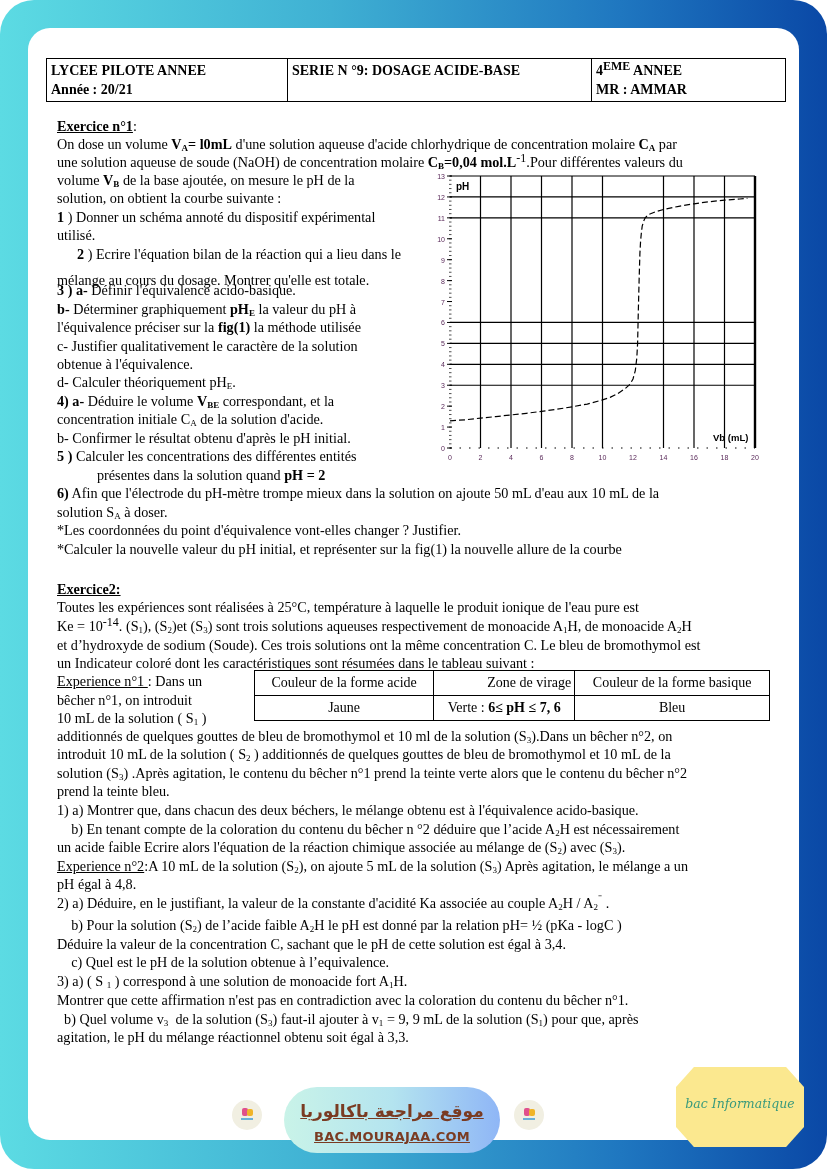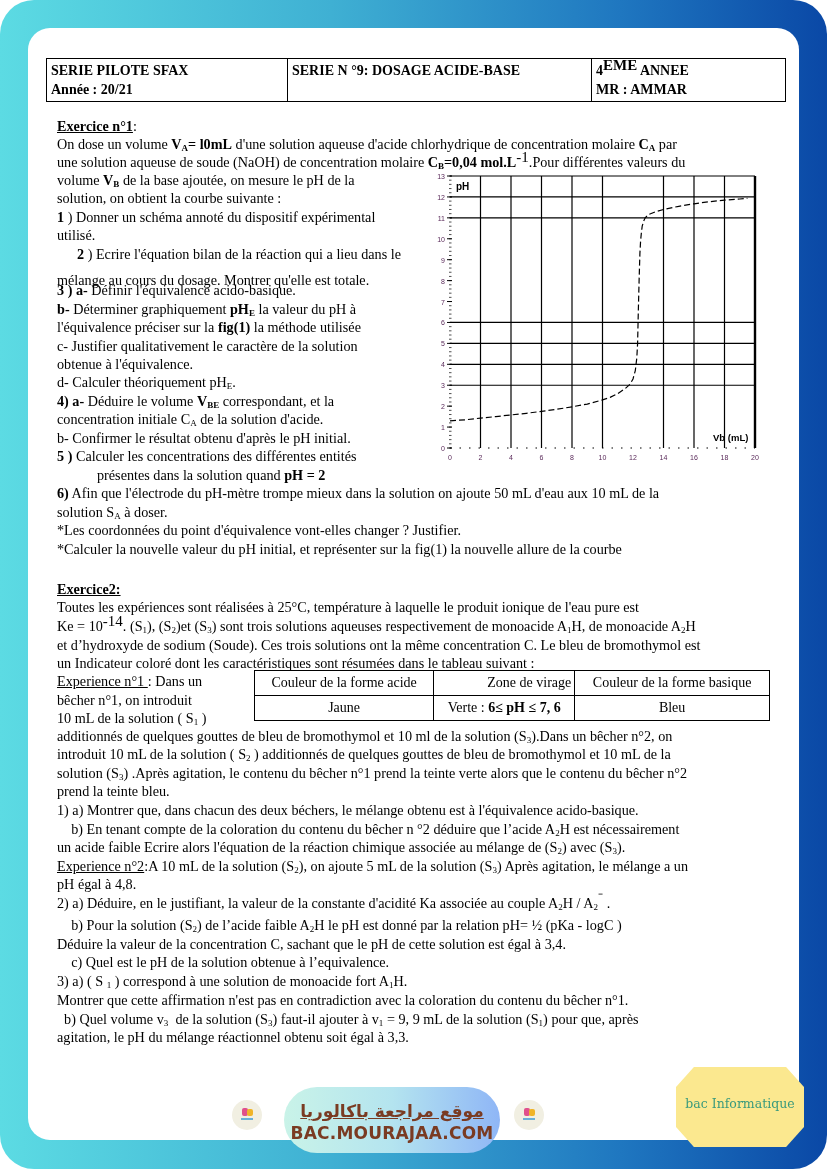--- a/index.html
+++ b/index.html
@@ -22,21 +22,21 @@
 
   
   .hdr {
     position: absolute; left: 46px; top: 58px; width: 740px;
     border-collapse: collapse; font-family: "Liberation Serif", serif;
     font-weight: bold; font-size: 14px;
   }
   .hdr td { border: 1px solid #000; vertical-align: top; padding: 2px 4px; line-height: 19px; }
   .hdr td.c1 { width: 232px; }
   .hdr td.c2 { width: 295px; }
-  sup { font-size: 15px; vertical-align: 5px; line-height: 0; }
+  sup { font-size: 12px; vertical-align: 5px; line-height: 0; }
   sub { font-size: 9px; vertical-align: -2px; line-height: 0; }
 
   .txt { position: absolute; font-size: 14.2px; line-height: 18.4px; white-space: nowrap; }
   .u { text-decoration: underline; }
   .title { font-weight: bold; text-decoration: underline; }
 
   
   #chart { position: absolute; left: 428px; top: 166px; width: 345px; height: 300px; }
   #chart text { font-family: "Liberation Sans", sans-serif; }
 
@@ -49,51 +49,51 @@
   .ind td.zr { text-align: right; }
 
   
   .banner {
     position: absolute; left: 284px; top: 1087px; width: 216px; height: 66px;
     border-radius: 33px;
     background: linear-gradient(90deg, #c9f3e8 0%, #b4e4ef 50%, #8fb6f6 100%);
     text-align: center; color: #7a3b22; font-family: "DejaVu Sans", sans-serif; font-weight: bold;
   }
   .banner .ar { display: block; font-size: 17px; margin-top: 14px; text-decoration: underline; }
-  .banner .en { display: block; font-size: 17px; margin-top: 2px; letter-spacing: 0.2px; }
+  .banner .en { display: block; font-size: 13px; margin-top: 8px; text-decoration: underline; letter-spacing: 0.2px; }
   .logo-circle {
     position: absolute; width: 30px; height: 30px; border-radius: 50%;
     background: #f1efe2; top: 1100px;
   }
   .logo-circle .dot1 { position: absolute; left: 10px; top: 8px; width: 6px; height: 8px; background: #e0508c; border-radius: 2px; }
   .logo-circle .dot2 { position: absolute; left: 15px; top: 9px; width: 6px; height: 7px; background: #f0b428; border-radius: 2px; }
   .logo-circle .dot3 { position: absolute; left: 9px; top: 18px; width: 12px; height: 2px; background: #6ab0d8; }
   .bi-badge {
     position: absolute; left: 676px; top: 1067px; width: 128px; height: 80px;
     background: #fbe88f;
     clip-path: polygon(14% 0, 86% 0, 100% 25%, 100% 75%, 86% 100%, 14% 100%, 0 75%, 0 25%);
   }
   .bi-badge span {
     position: absolute; left: 0; right: 0; top: 29px; text-align: center;
-    font-family: "DejaVu Serif", serif; font-size: 12.5px; color: #3a9a7c;
+    font-family: "DejaVu Serif", serif; font-style: italic; font-size: 12.5px; color: #3a9a7c;
   }
 </style>
 </head>
 <body>
 
 <div class="frame-bg"></div>
 <div class="frame-inner"></div>
 
 <div class="page">
 
   <table class="hdr">
     <tbody>
         <tr>
       <td class="c1">
-        <div>SERIE PILOTE  SFAX</div>
+        <div>LYCEE PILOTE  ANNEE</div>
         <div>Année : 20/21</div>
       </td>
       <td class="c2">
         <div>SERIE N °9: DOSAGE ACIDE-BASE</div>
       </td>
       <td>
         <div><span>4</span><sup>EME</sup><span> ANNEE</span></div>
         <div>MR : AMMAR</div>
       </td>
     </tr>

